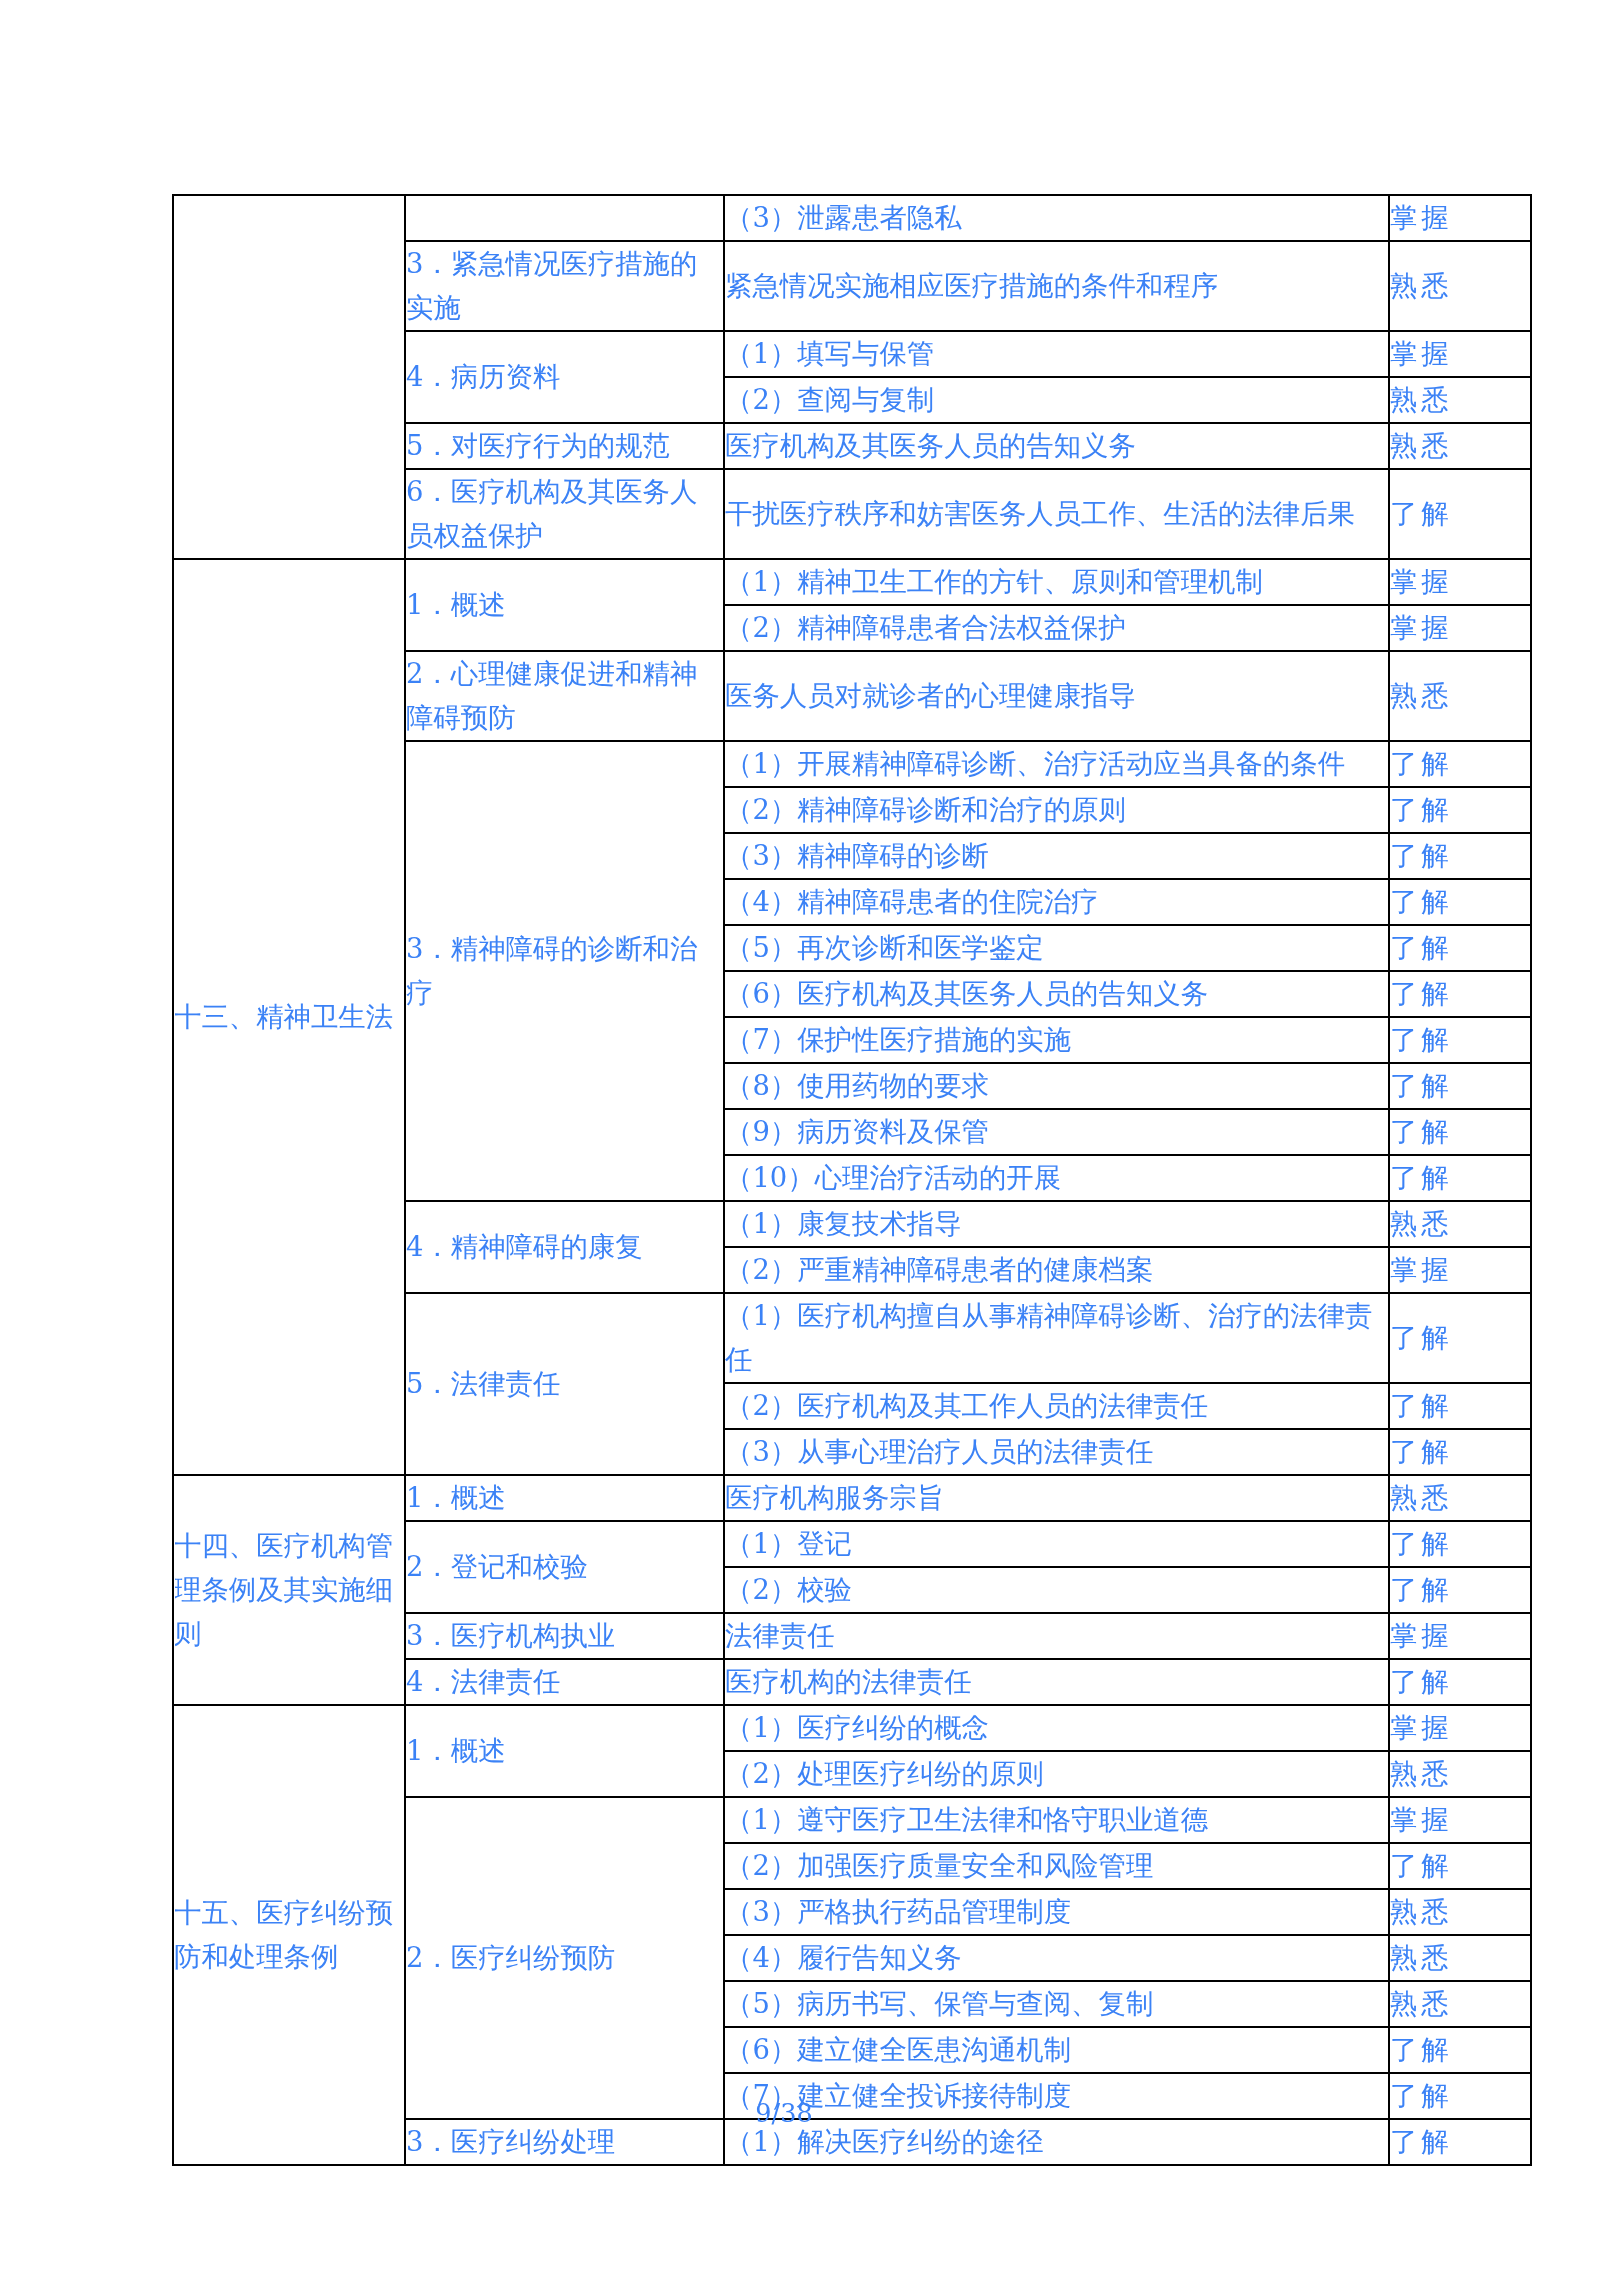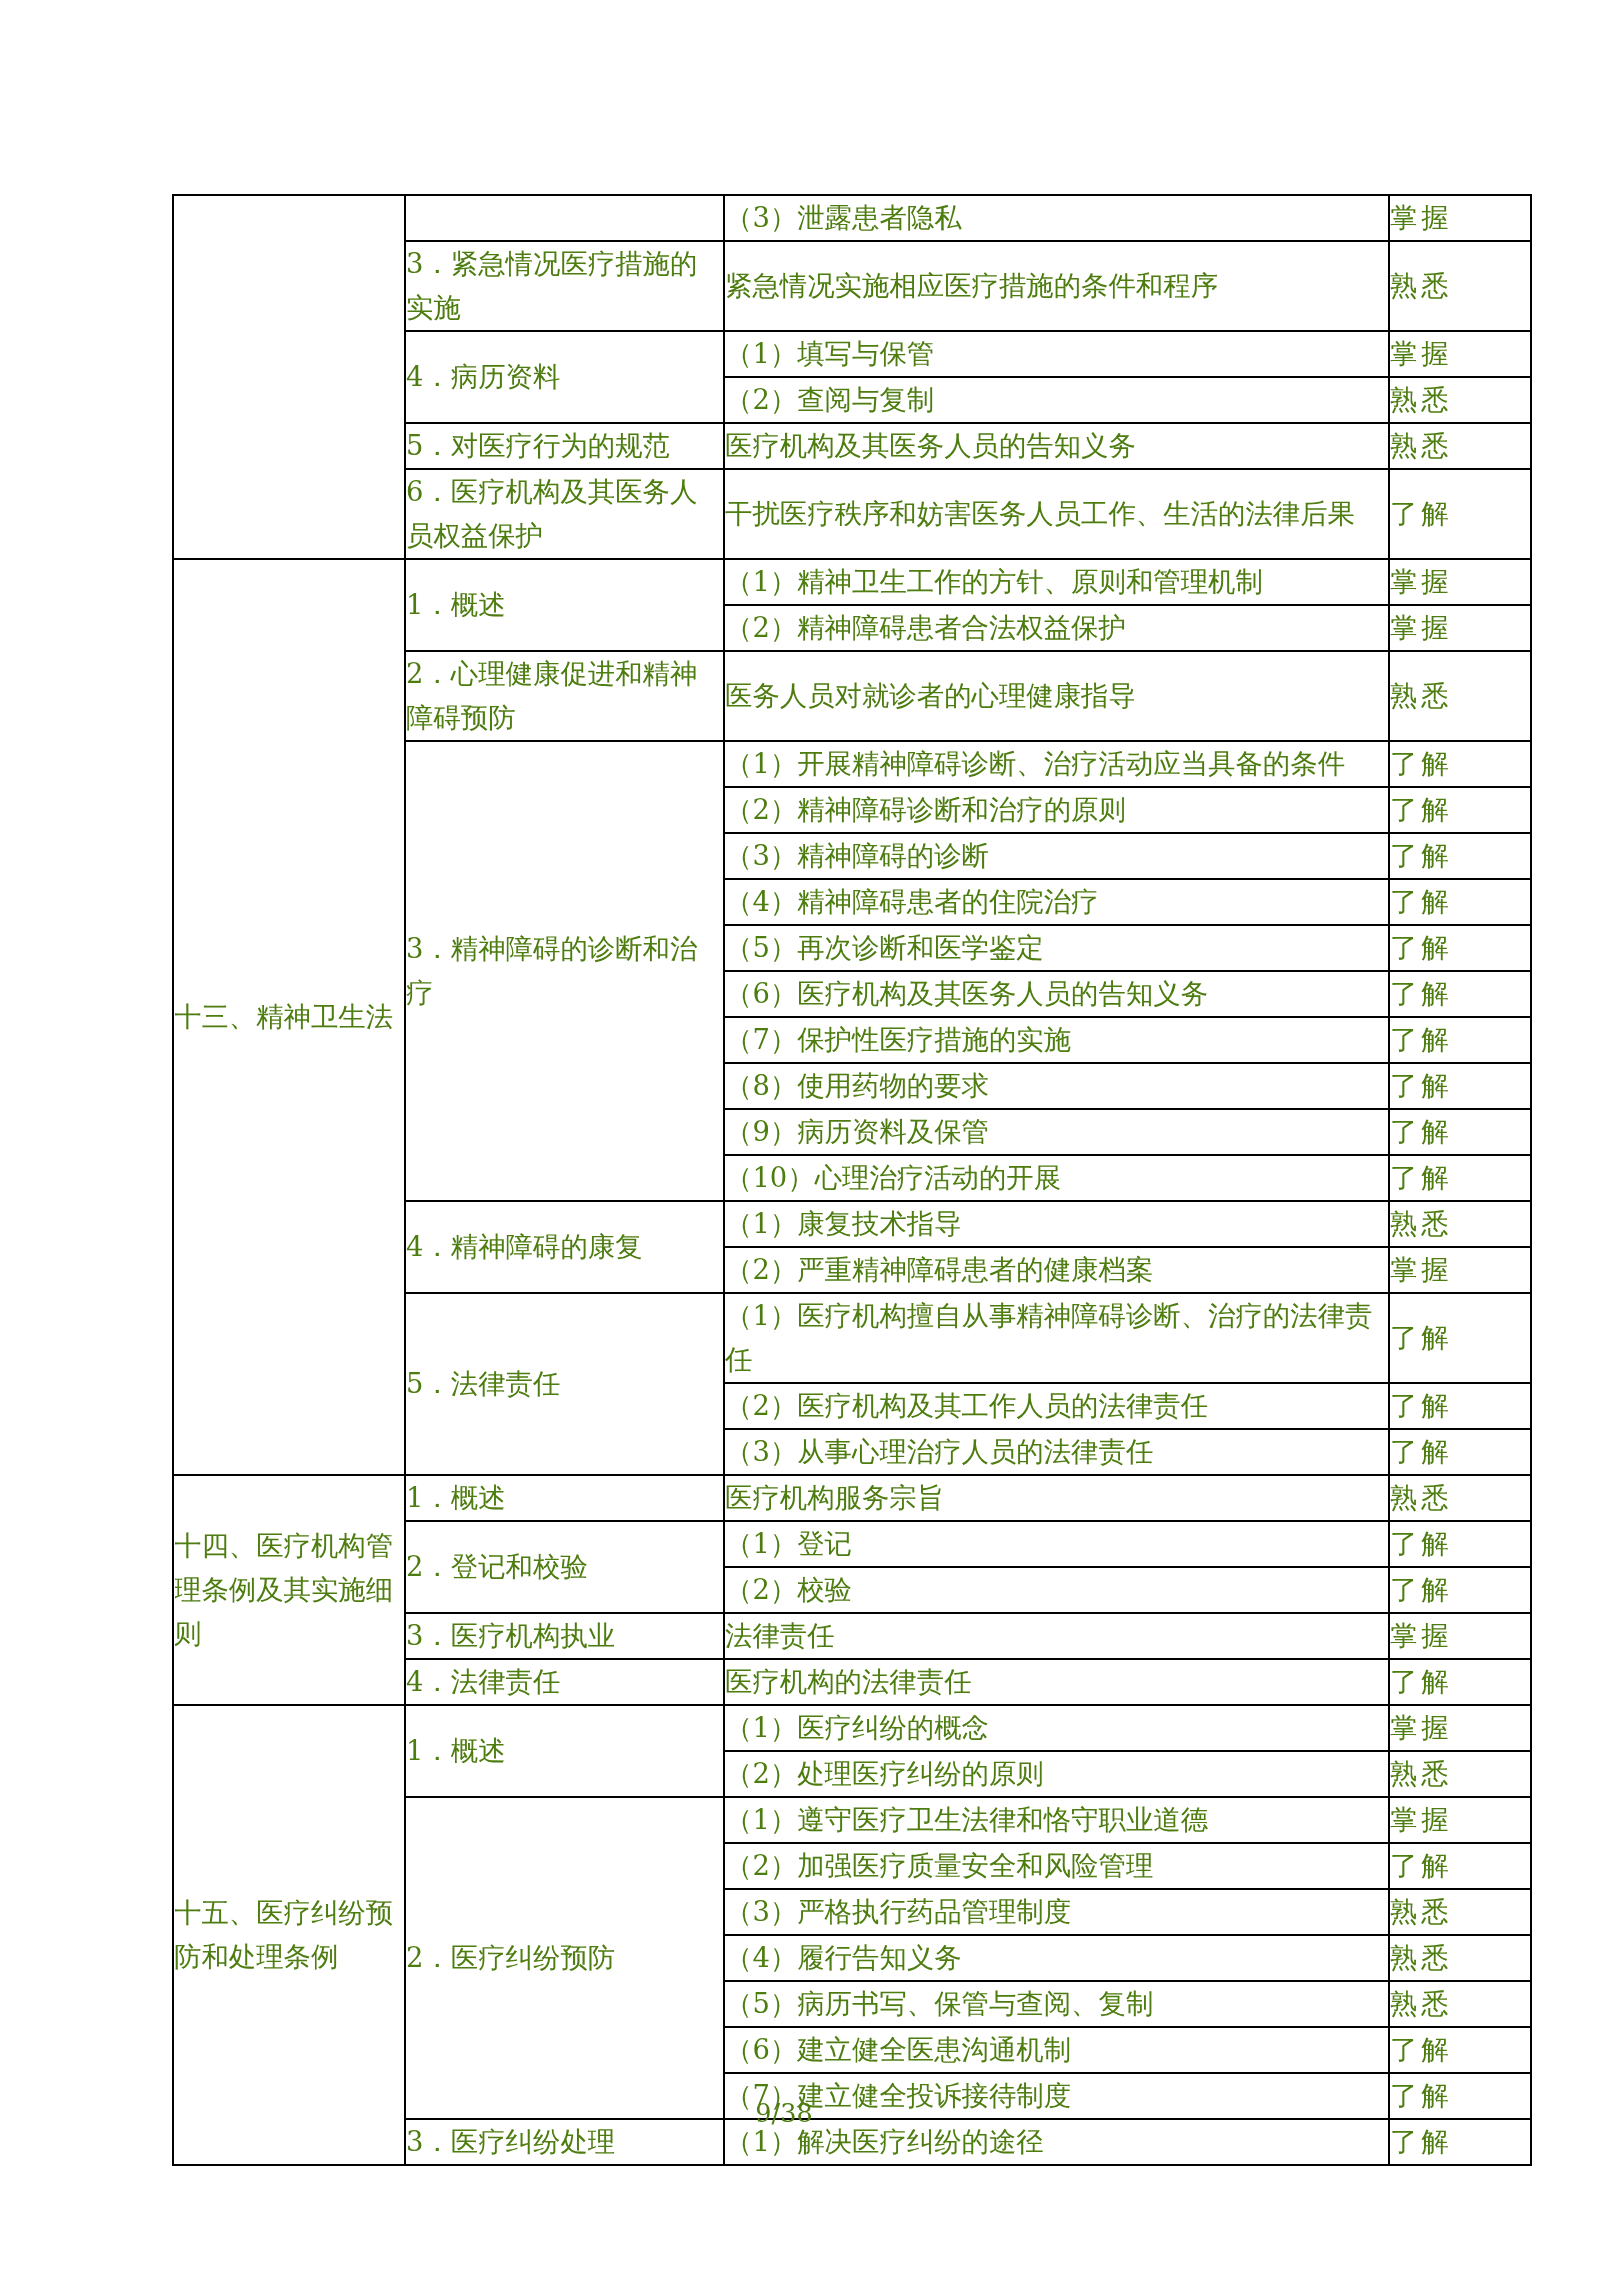--- a/index.html
+++ b/index.html
@@ -6,21 +6,21 @@
     margin: 0;
     padding: 0;
     background: #ffffff;
   }
   .page {
     position: relative;
     width: 1621px;
     height: 2293px;
     background: #ffffff;
     font-family: "DejaVu Serif", "Liberation Serif", serif;
-    color: #4d7c0f;
+    color: #3b82f6;
     overflow: hidden;
   }
   table.syllabus {
     position: absolute;
     left: 172px;
     top: 194px;
     width: 1358px;
     border-collapse: collapse;
     table-layout: fixed;
     border: 2.9px solid #000;

